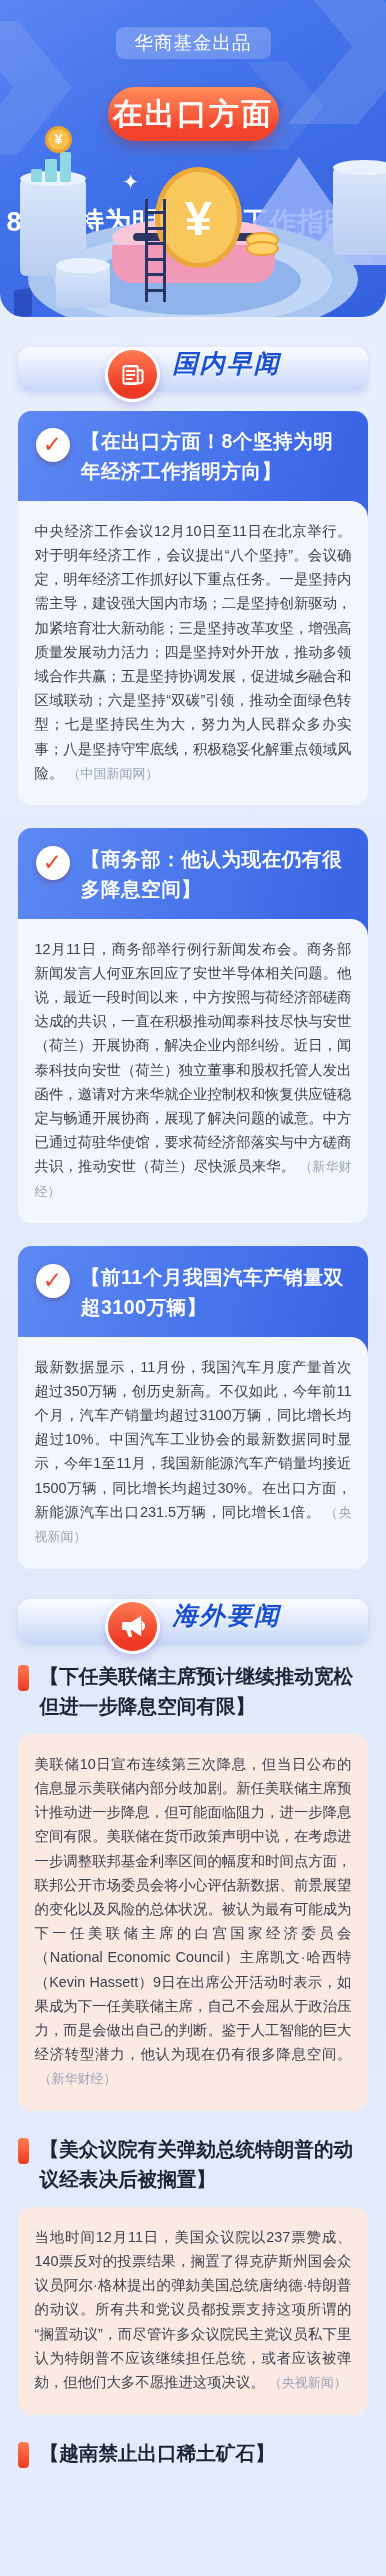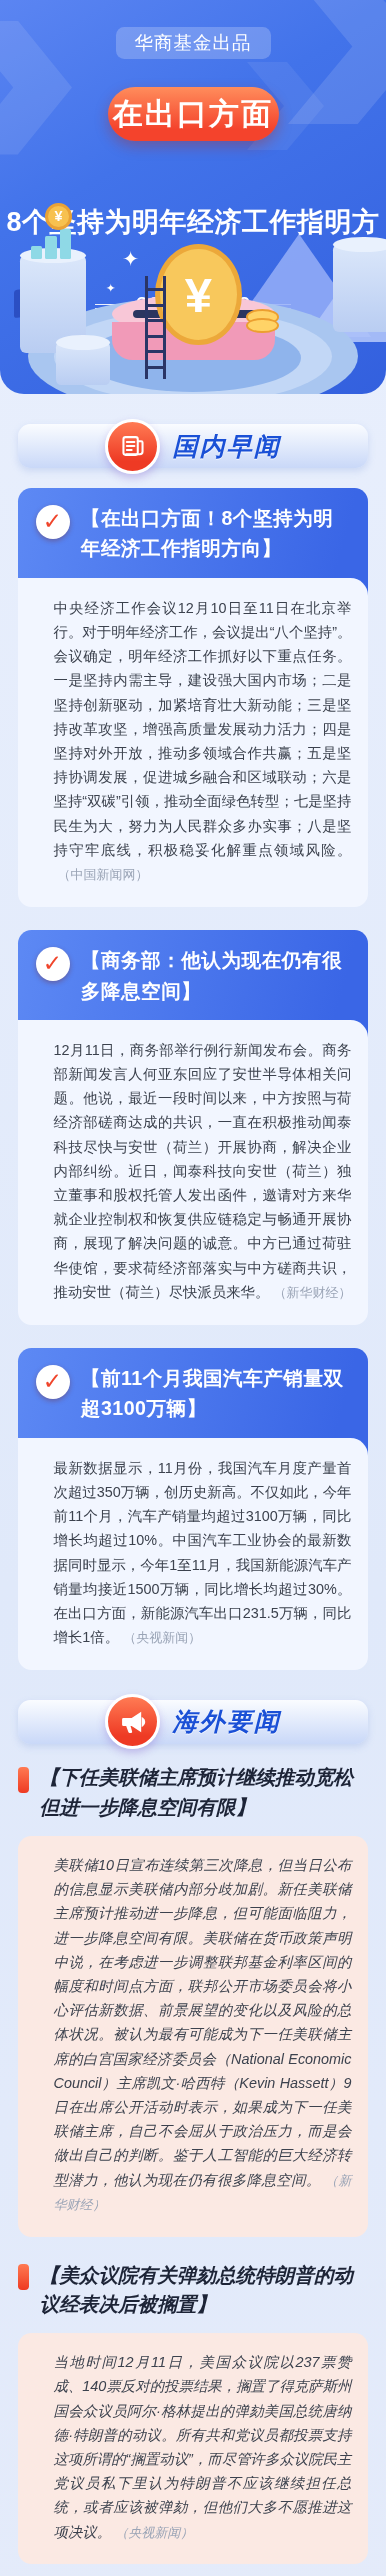--- a/index.html
+++ b/index.html
@@ -1,21 +1,21 @@
 <!DOCTYPE html>
 <html lang="zh" style="font-size:8.2px"><head>
 <meta charset="utf-8">
 <style>
   * { margin:0; padding:0; box-sizing:border-box; }
   html,body { background:#e3eafa; }
   body { width:386px; font-family:"Liberation Sans","DejaVu Sans",sans-serif; }
   .page { width:386px; background:linear-gradient(180deg,#eaf0fd 0%,#e0e9fa 60%,#e4ebfa 100%); overflow:hidden; }
 
   
-  .hero { position:relative; height:394px; background:linear-gradient(150deg,#5b85f2 0%,#4273ea 38%,#3360de 100%);
+  .hero { position:relative; height:317px; background:linear-gradient(150deg,#5b85f2 0%,#4273ea 38%,#3360de 100%);
           border-radius:0 0 24px 24px; overflow:hidden; }
   .chev { position:absolute; background:rgba(255,255,255,.10);
           clip-path:polygon(0 0,52% 0,100% 50%,52% 100%,0 100%,48% 50%); }
   .chev.c1 { width:113px;height:134px;left:-41px;top:20.6px; }
   .chev.c2 { width:134px;height:155px;right:-36px;top:-31px; background:rgba(255,255,255,.12); }
   .chev.c3 { width:77px;height:88px;right:62px;top:62px; background:rgba(255,255,255,.07); }
   .darksq { position:absolute; left:14.4px; top:289px; width:17.5px; height:28px; background:rgba(20,40,150,.45); border-radius:3.1px; transform:skewY(-8deg); }
 
   .producer { position:relative; margin:27px auto 0; width:155px; height:32px; line-height:32px; text-align:center;
               background:rgba(255,255,255,.22); border-radius:8.2px; color:#fff; font-size:18.5px; letter-spacing:1px; }
@@ -59,44 +59,44 @@
   .person { position:absolute; left:146px; bottom:116px; z-index:5; width:18.5px; }
   .person .head { width:9.3px; height:9.3px; background:#2e3a6b; border-radius:50%; margin:0 auto; }
   .person .bodyb { width:13.4px; height:17.5px; background:#cdeef2; border-radius:3.1px; margin:1px auto 0; }
   .spark { position:absolute; color:#fff; z-index:4; }
   .sp1 { left:122px; bottom:123px; font-size:20.6px; }
   .sp2 { left:106px; bottom:99px; font-size:11.3px; }
 
   
   .section-bar { position:relative; margin:30px 18px 19.6px; height:44px; border-radius:12.4px;
                  background:linear-gradient(180deg,#fafcff 0%,#c9d8f8 100%);
-                 display:flex; align-items:center; justify-content:center; gap:12.4px;
+                 display:flex; align-items:flex-start; justify-content:center; gap:12.4px;
                  box-shadow:0 3.1px 7.2px rgba(120,150,220,.25); }
   .icon-circle { width:55px; height:55px; flex:none; border-radius:50%;
                  background:linear-gradient(180deg,#ff7b54 0%,#ee3a24 80%);
                  border:3.6px solid #fff; box-shadow:0 4.1px 8.2px rgba(120,80,200,.3);
                  display:flex; align-items:center; justify-content:center; }
   .icon-circle svg { width:30px; height:30px; }
   .bar-title { font-size:25px; font-weight:900; font-style:italic; color:#1a50d6; letter-spacing:2.1px;
                text-shadow:0 1px 0 rgba(255,255,255,.7); }
 
   
   .card-d { margin:0 18px 23px; }
   .band { background:linear-gradient(105deg,#5d89f4 0%,#3a66e6 90%); border-radius:13.4px 13.4px 0 0;
           padding:15.5px 17.5px 32px; display:flex; gap:11.3px; align-items:flex-start; }
   .check { flex:none; width:34px; height:34px; border-radius:50%; background:#fff; color:#f0452b;
            font-size:23px; font-weight:900; text-align:center; line-height:33px; margin-top:2.1px;
            box-shadow:0 2.1px 5.2px rgba(120,30,20,.35); }
   .band h2 { color:#fff; font-size:19.6px; line-height:1.55; font-weight:900; letter-spacing:0.5px; }
   .cbody { background:#f2f6ff; border-radius:0 17.5px 13.4px 13.4px; margin-top:-17.5px; padding:17.5px 16.5px 20.6px; }
-  .cbody p, .pbody p { font-size:14.4px; line-height:1.68; color:#3c424e; text-align:justify;margin-left:19px; }
+  .cbody p, .pbody p { font-size:14.4px; line-height:1.68; color:#3c424e; text-align:justify; }
   .src { color:#9aa4b6; font-size:13px; padding-left:4.1px; }
 
   
-  .card-o { margin:0 18px 24px;font-style:italic; }
+  .card-o { margin:0 18px 24px; }
   .card-o h3 { display:flex; gap:10.3px; align-items:flex-start; font-size:19.6px; font-weight:900;
                color:#1d2437; line-height:1.5; margin:0 0 13.4px; }
   .bullet { flex:none; width:11.3px; height:26px; margin-top:3.1px; border-radius:4.1px;
             background:linear-gradient(180deg,#ff7a52 0%,#ee3a22 100%); }
   .pbody { background:#fbe9e3; border-radius:13.4px; padding:17.5px 16.5px 20.6px; }
 </style>
 </head>
 <body>
 
 <div class="page">

